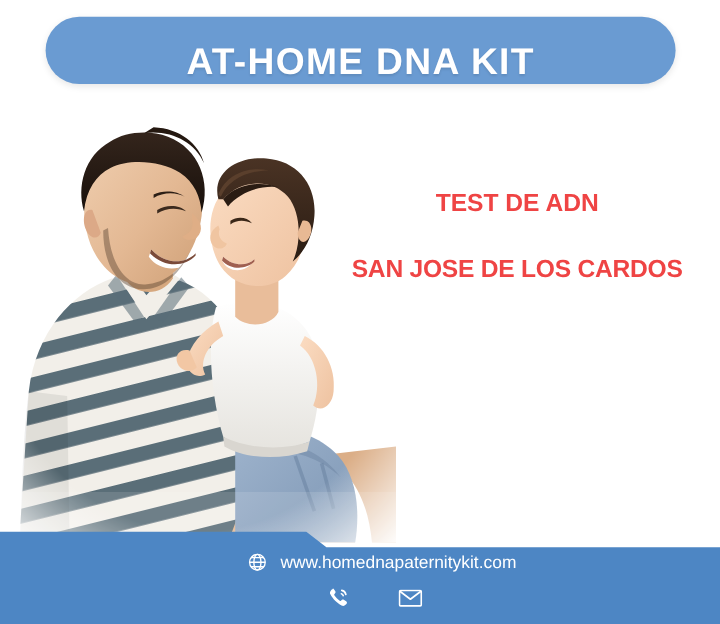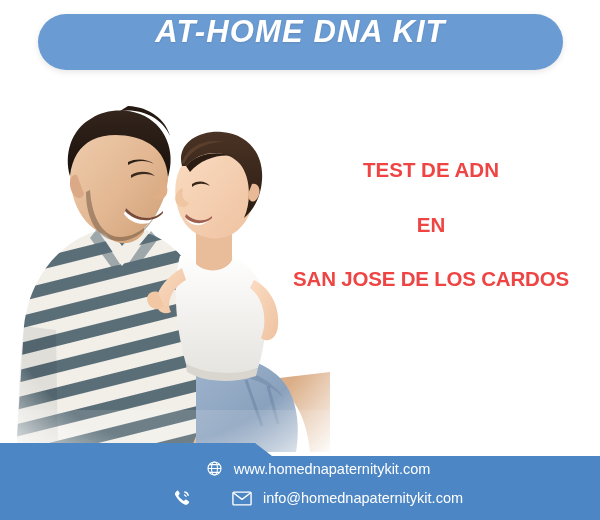--- a/index.html
+++ b/index.html
@@ -11,23 +11,22 @@
     overflow:hidden;
   }
 
   
   #banner-pill {
     position:absolute;
     left:38px; top:14px;
     width:525px; height:56px;
     background:#6a9bd2;
     border-radius:30px;
-    display:flex; align-items:flex-start; justify-content:center;
+    display:flex; align-items:flex-end; justify-content:center;
     box-shadow:0 2px 6px rgba(0,0,0,0.10);
-    font-style:italic;
   }
   #banner-title {
     color:#ffffff;
     font-size:31px;
     font-weight:bold;
     letter-spacing:1.1px;
     white-space:nowrap;
     text-shadow:0 1px 2px rgba(0,0,0,0.10);
   }
 
@@ -218,21 +217,20 @@
       <path d="M186 134 C194 142 206 142 212 136 L212 138 C205 145 192 145 185 137 Z" fill="#a06050"></path>
 
       <rect x="0" y="0" width="330" height="372" fill="url(#vign)"></rect>
       <rect x="0" y="330" width="330" height="42" fill="#ffffff" opacity="0.12"></rect>
     </g>
   </svg>
 </div>
 
 <div id="headline">
   <span class="hl-line" id="hl-line-1">TEST DE ADN</span>
-  <span class="hl-line" id="hl-line-2">EN</span>
   <span class="hl-line" id="hl-line-3">SAN JOSE DE LOS CARDOS</span>
 </div>
 
 <div id="footer">
 
   <div class="footer-row" id="footer-row-web">
     <span class="f-item">
       <span class="f-icon">
         <svg width="17" height="17" viewBox="0 0 24 24" fill="none" stroke="#ffffff" stroke-width="1.6">
           <circle cx="12" cy="12" r="9.2"></circle>
@@ -267,16 +265,15 @@
 
     <span class="f-gap"></span>
 
     <span class="f-item">
       <span class="f-icon">
         <svg width="20" height="15" viewBox="0 0 26 19" fill="none" stroke="#ffffff" stroke-width="1.8" stroke-linejoin="round">
           <rect x="1.2" y="1.2" width="23.6" height="16.6" rx="1.2"></rect>
           <path d="M1.6 2.0 L13 10.6 L24.4 2.0"></path>
         </svg>
       </span>
-      <span>info@homednapaternitykit.com</span>
     </span>
   </div>
 </div>
 
 </body></html>

